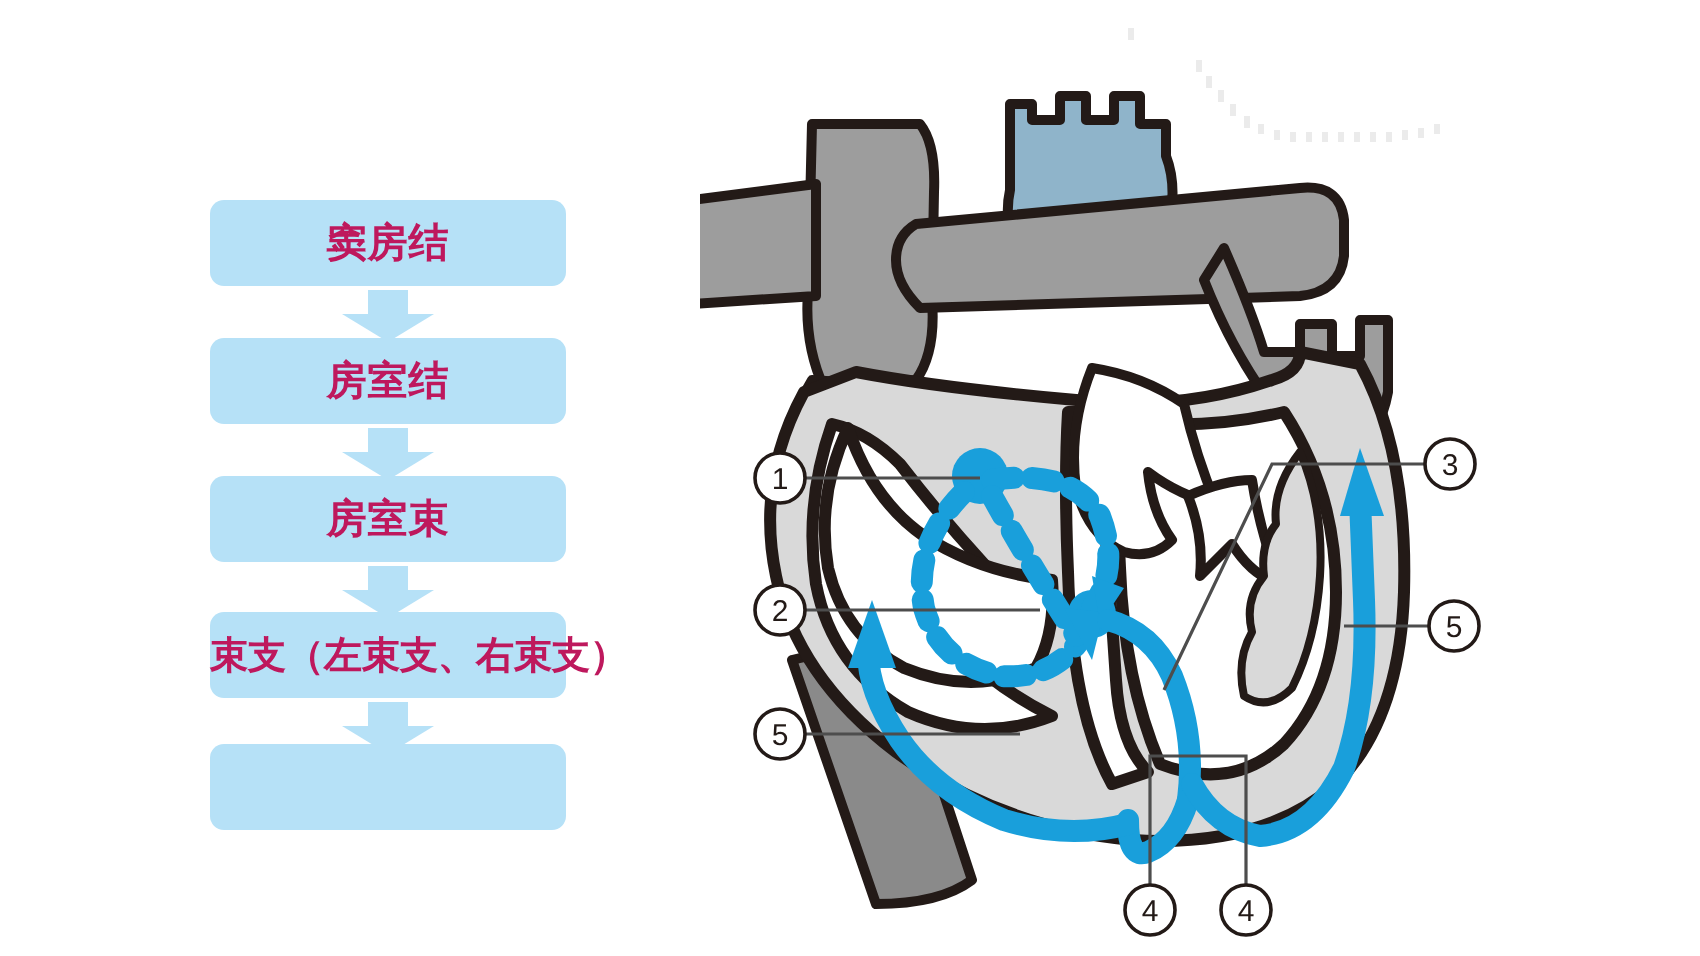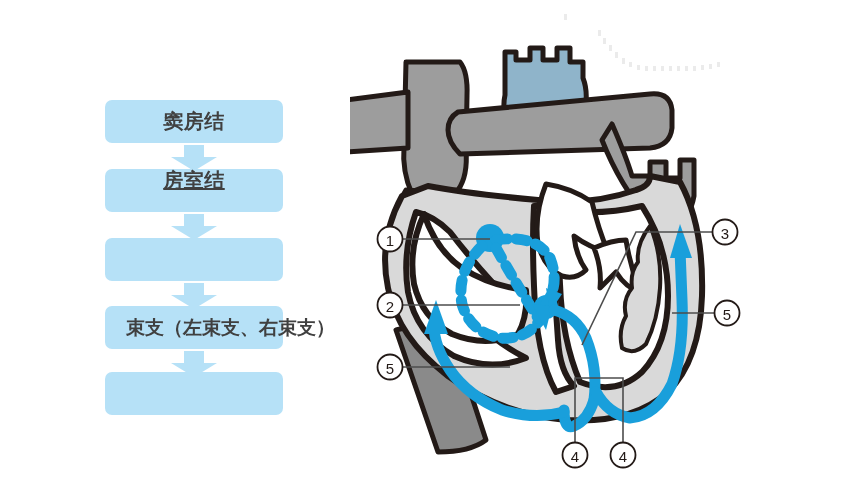--- a/index.html
+++ b/index.html
@@ -36,29 +36,29 @@
   .flow-label {
     position: absolute;
     left: 105px;
     width: 178px;
     height: 43px;
     display: flex;
     align-items: center;
     justify-content: center;
     font-size: 20px;
     font-weight: bold;
-    color: #404040;
+    color: #be185d;
     white-space: nowrap;
     box-sizing: border-box;
     letter-spacing: 0.5px;
   }
   .flow-label.wide {
     font-size: 19px;
     justify-content: flex-start;
-    padding-left: 21px;
+    padding-left: 0;
     letter-spacing: 0px;
   }
   .flow-arrow {
     position: absolute;
     left: 171px;
     width: 46px;
     height: 26px;
   }
   .flow-arrow .shaft {
     position: absolute;
@@ -106,28 +106,29 @@
 
     <div class="flow-box" style="top:100px;"></div>
     <div class="flow-label" style="top:100px;">窦房结</div>
 
     <div class="flow-arrow" style="top:145px;">
       <div class="shaft"></div>
       <div class="head"></div>
     </div>
 
     <div class="flow-box" style="top:169px;"></div>
-    <div class="flow-label" style="top:159px;text-decoration:underline;">房室结</div>
+    <div class="flow-label" style="top:169px;">房室结</div>
 
     <div class="flow-arrow" style="top:214px;">
       <div class="shaft"></div>
       <div class="head"></div>
     </div>
 
     <div class="flow-box" style="top:238px;"></div>
+    <div class="flow-label" style="top:238px;">房室束</div>
 
     <div class="flow-arrow" style="top:283px;">
       <div class="shaft"></div>
       <div class="head"></div>
     </div>
 
     <div class="flow-box" style="top:306px;"></div>
     <div class="flow-label wide" style="top:306px;width:240px;">束支（左束支、右束支）</div>
 
     <div class="flow-arrow" style="top:351px;">

